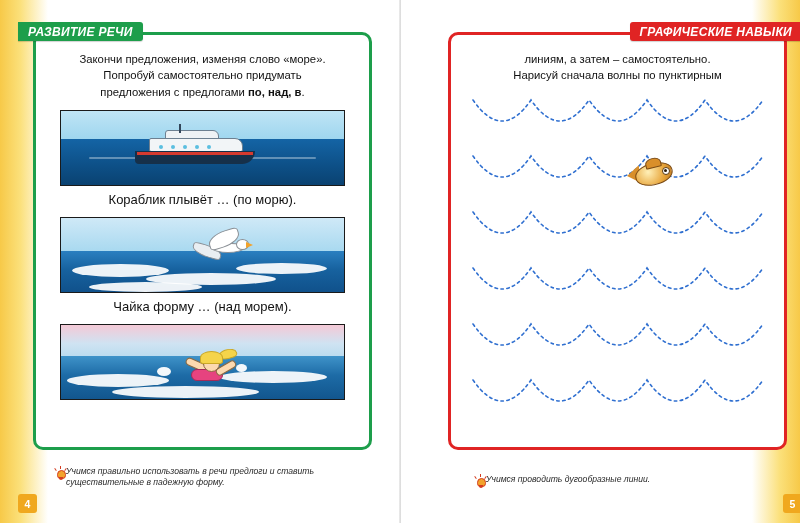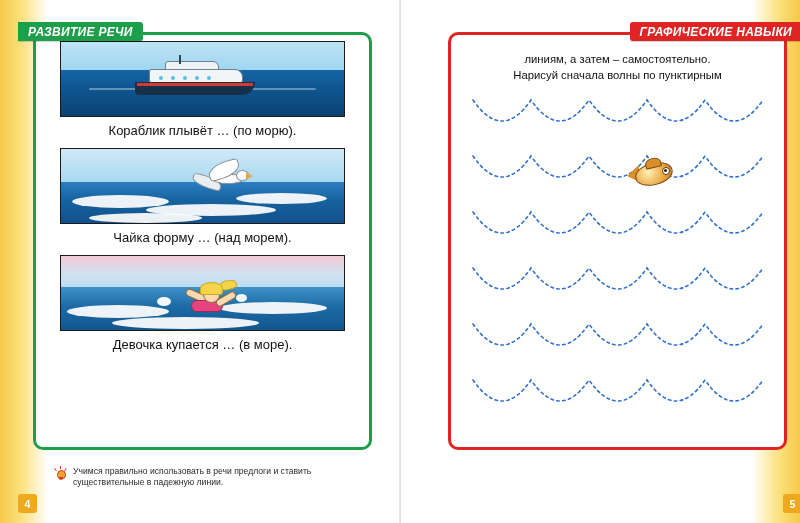--- a/index.html
+++ b/index.html
@@ -341,22 +341,22 @@
     border-radius: 60% 60% 10% 10%;
     transform: rotate(-14deg);
   }
 
   
   .note {
     position: absolute;
     bottom: 34px;
     display: flex;
     align-items: flex-start;
-    gap: 7px;
     font-size: 8.6px;
+    font-style: italic;
     color: #2a2a2a;
     line-height: 1.35;
   }
   .note.left { left: 55px; right: 40px; }
   .note.right { left: 55px; right: 40px; }
   .bulb {
     position: relative;
     flex: 0 0 auto;
     width: 11px;
     height: 14px;
@@ -407,20 +407,27 @@
 <div class="page">
 
   <div class="gutter"></div>
 
   <div class="half left">
 
     <div class="banner green">РАЗВИТИЕ РЕЧИ</div>
 
     <div class="frame left">
 
+      <div class="instr">
+        <div>Закончи предложения, изменяя слово «море».</div>
+        <div>Попробуй самостоятельно придумать</div>
+        <div>
+          <span>предложения с предлогами </span><b>по, над, в</b><span>.</span>
+        </div>
+      </div>
 
       <div class="pics">
 
         <div class="pic-block">
           <div class="pic">
             <div class="sky sky1"></div>
             <div class="sea sea1"></div>
             <div class="wake"></div>
             <div class="boat">
               <div class="cabin"></div>
@@ -468,37 +475,36 @@
               <div class="g-arm"></div>
               <div class="g-body"></div>
               <div class="g-arm2"></div>
               <div class="g-tail"></div>
               <div class="g-head"></div>
               <div class="g-hair"></div>
             </div>
             <div class="splash" style="left:34%; top:56%; width:14px; height:9px;"></div>
             <div class="splash" style="left:62%; top:52%; width:11px; height:8px;"></div>
           </div>
-          <div class="caption">Девочка купается … (в море).</div>
         </div>
 
       </div>
     </div>
 
     <div class="note left">
       <div class="bulb">
         <div class="bulb-ray ray-l"></div>
         <div class="bulb-ray ray-c"></div>
         <div class="bulb-ray ray-r"></div>
         <div class="bulb-glass"></div>
         <div class="bulb-base"></div>
       </div>
       <div>
         <div>Учимся правильно использовать в речи предлоги и ставить</div>
-        <div>существительные в падежную линии.</div>
+        <div>существительные в падежную форму.</div>
       </div>
     </div>
 
     <div class="pagenum left">4</div>
   </div>
 
   <div class="half right">
 
     <div class="banner red">ГРАФИЧЕСКИЕ НАВЫКИ</div>
 
@@ -550,17 +556,29 @@
 
         <div class="wave-row">
           <svg width="300" height="48" viewBox="0 0 300 48" xmlns="http://www.w3.org/2000/svg">
             <path d="M4,4 Q33,46 62,4 Q91,46 120,4 Q149,46 178,4 Q207,46 236,4 Q265,46 294,4" fill="none" stroke="#2f6fd0" stroke-width="1.6" stroke-dasharray="2.5 3.5" stroke-linecap="round"></path>
           </svg>
         </div>
 
       </div>
     </div>
 
+    <div class="note right">
+      <div class="bulb">
+        <div class="bulb-ray ray-l"></div>
+        <div class="bulb-ray ray-c"></div>
+        <div class="bulb-ray ray-r"></div>
+        <div class="bulb-glass"></div>
+        <div class="bulb-base"></div>
+      </div>
+      <div>
+        <div>Учимся проводить дугообразные линии.</div>
+      </div>
+    </div>
 
     <div class="pagenum right">5</div>
   </div>
 
 </div>
 
 </body></html>

